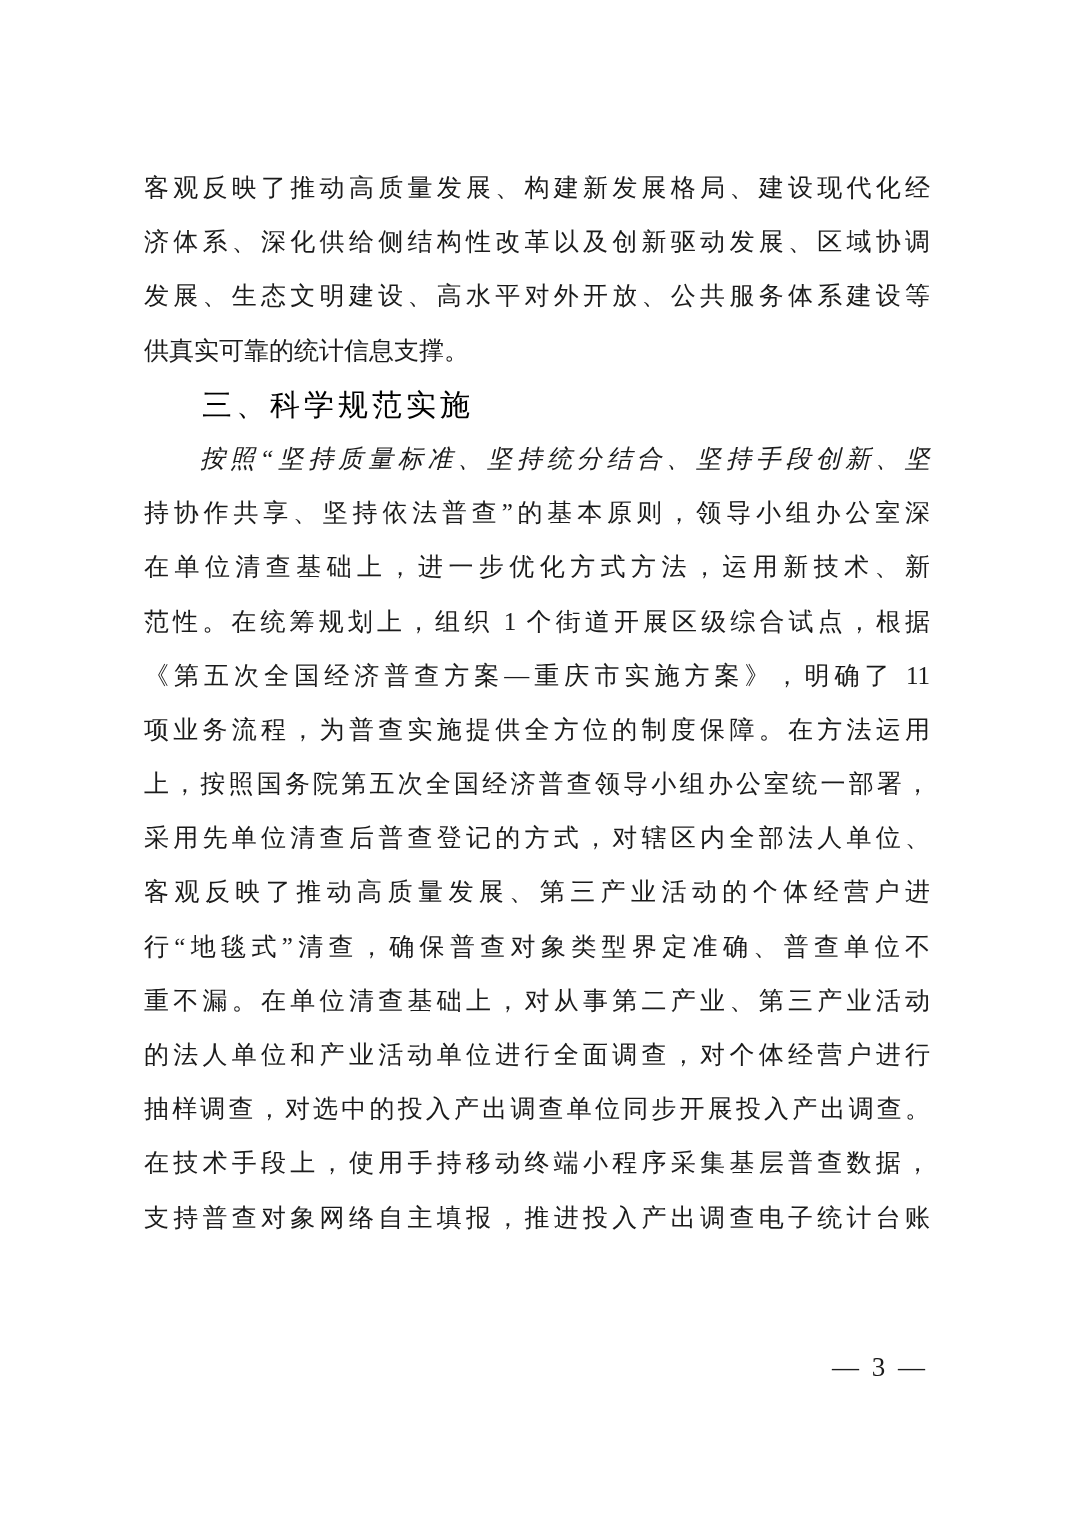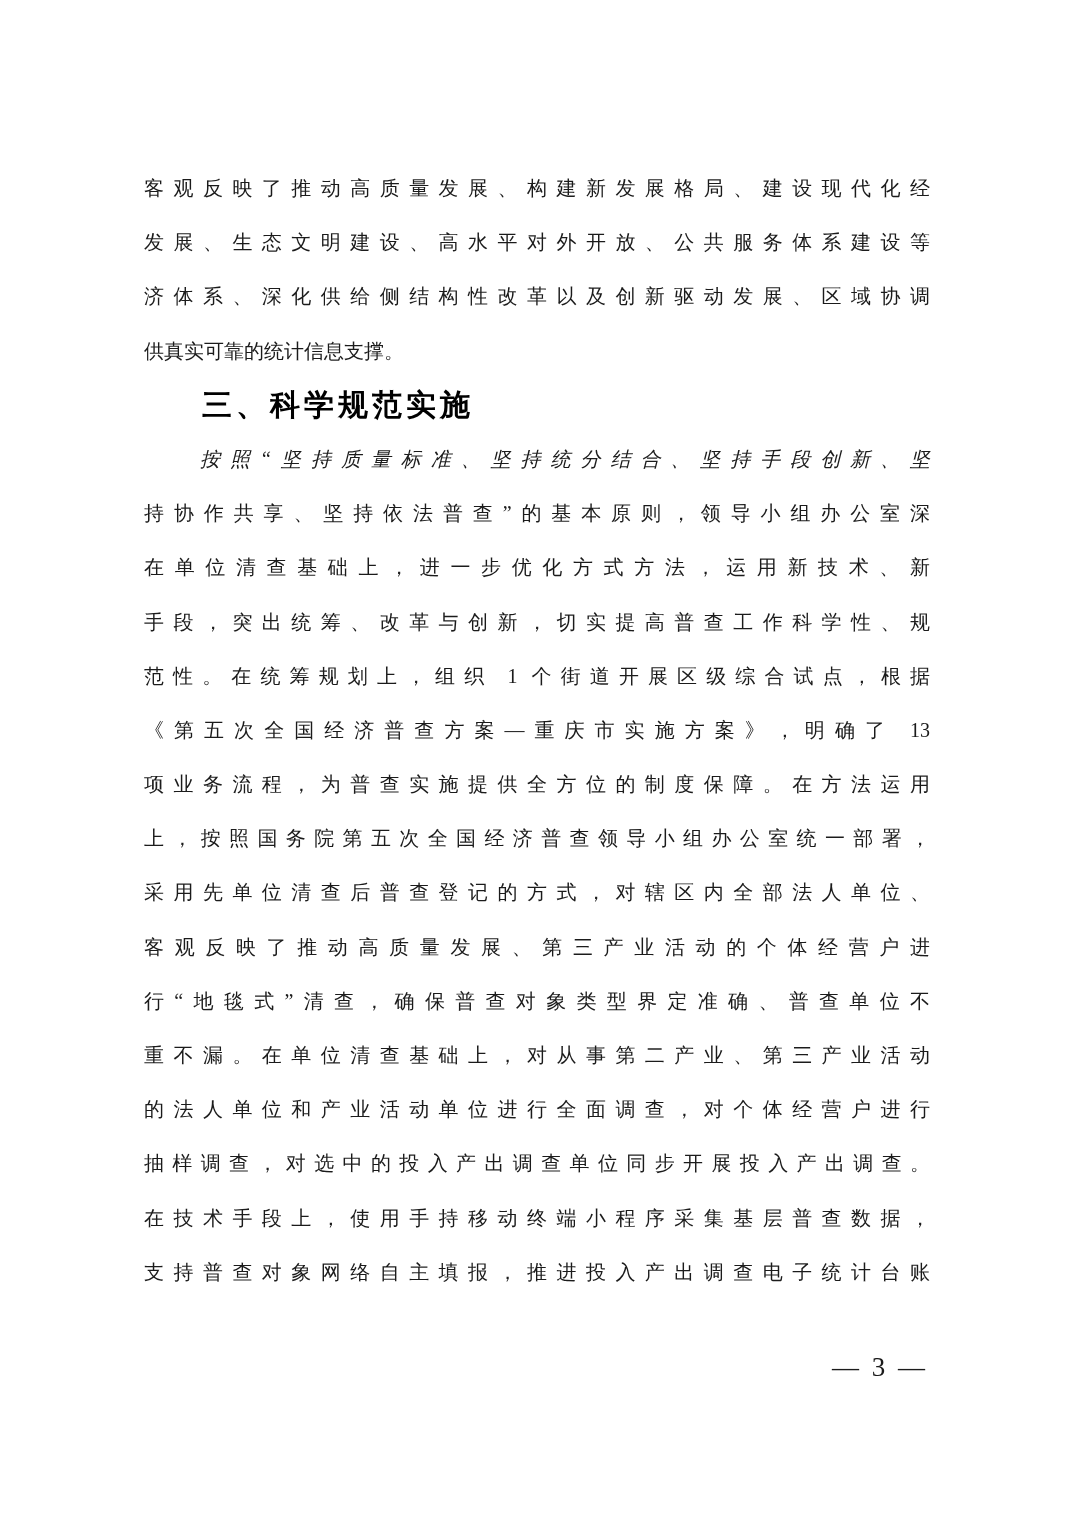--- a/index.html
+++ b/index.html
@@ -17,38 +17,38 @@
     font-family: "Liberation Serif", "DejaVu Serif", serif;
     color: #1b1b1b;
   }
   .text-block {
     position: absolute;
     left: 144px;
     top: 161px;
     width: 786px;
   }
   .line {
-    font-size: 20px;
+    font-size: 25px;
     height: 54.2px;
     line-height: 54.2px;
     color: #1b1b1b;
     font-weight: 400;
   }
   .line.justify {
     text-align: justify;
     text-align-last: justify;
     text-justify: inter-character;
   }
   .line.indent {
     text-indent: 56px;
     font-style: italic;
   }
   .line.heading {
     font-family: "Liberation Sans", "DejaVu Sans", sans-serif;
-    font-weight: 700;
+    font-weight: 400;
     color: #000000;
     font-size: 30px;
     letter-spacing: 4px;
     text-indent: 58px;
   }
   .page-number {
     position: absolute;
     top: 1348px;
     right: 146px;
     font-size: 27px;
@@ -58,30 +58,29 @@
     font-family: "Liberation Serif", "DejaVu Serif", serif;
   }
 </style>
 </head>
 <body>
 
 <div class="page">
   <main class="text-block" id="text-block">
 
   <div class="line justify">客观反映了推动高质量发展、构建新发展格局、建设现代化经</div>
+      <div class="line justify">济体系、深化供给侧结构性改革以及创新驱动发展、区域协调</div>
       <div class="line justify">发展、生态文明建设、高水平对外开放、公共服务体系建设等</div>
-      <div class="line justify">济体系、深化供给侧结构性改革以及创新驱动发展、区域协调</div>
       <div class="line">供真实可靠的统计信息支撑。</div>
       <div class="line heading">三、科学规范实施</div>
       <div class="line indent justify">按照“坚持质量标准、坚持统分结合、坚持手段创新、坚</div>
       <div class="line justify">持协作共享、坚持依法普查”的基本原则，领导小组办公室深</div>
       <div class="line justify">在单位清查基础上，进一步优化方式方法，运用新技术、新</div>
-      <div class="line justify">手段，突出统筹、改革与创新，切实提高普查工作科学性、规</div>
       <div class="line justify">范性。在统筹规划上，组织 1 个街道开展区级综合试点，根据</div>
-      <div class="line justify">《第五次全国经济普查方案—重庆市实施方案》，明确了 13</div>
+      <div class="line justify">《第五次全国经济普查方案—重庆市实施方案》，明确了 11</div>
       <div class="line justify">项业务流程，为普查实施提供全方位的制度保障。在方法运用</div>
       <div class="line justify">上，按照国务院第五次全国经济普查领导小组办公室统一部署，</div>
       <div class="line justify">采用先单位清查后普查登记的方式，对辖区内全部法人单位、</div>
       <div class="line justify">客观反映了推动高质量发展、第三产业活动的个体经营户进</div>
       <div class="line justify">行“地毯式”清查，确保普查对象类型界定准确、普查单位不</div>
       <div class="line justify">重不漏。在单位清查基础上，对从事第二产业、第三产业活动</div>
       <div class="line justify">的法人单位和产业活动单位进行全面调查，对个体经营户进行</div>
       <div class="line justify">抽样调查，对选中的投入产出调查单位同步开展投入产出调查。</div>
       <div class="line justify">在技术手段上，使用手持移动终端小程序采集基层普查数据，</div>
       <div class="line justify">支持普查对象网络自主填报，推进投入产出调查电子统计台账</div>

